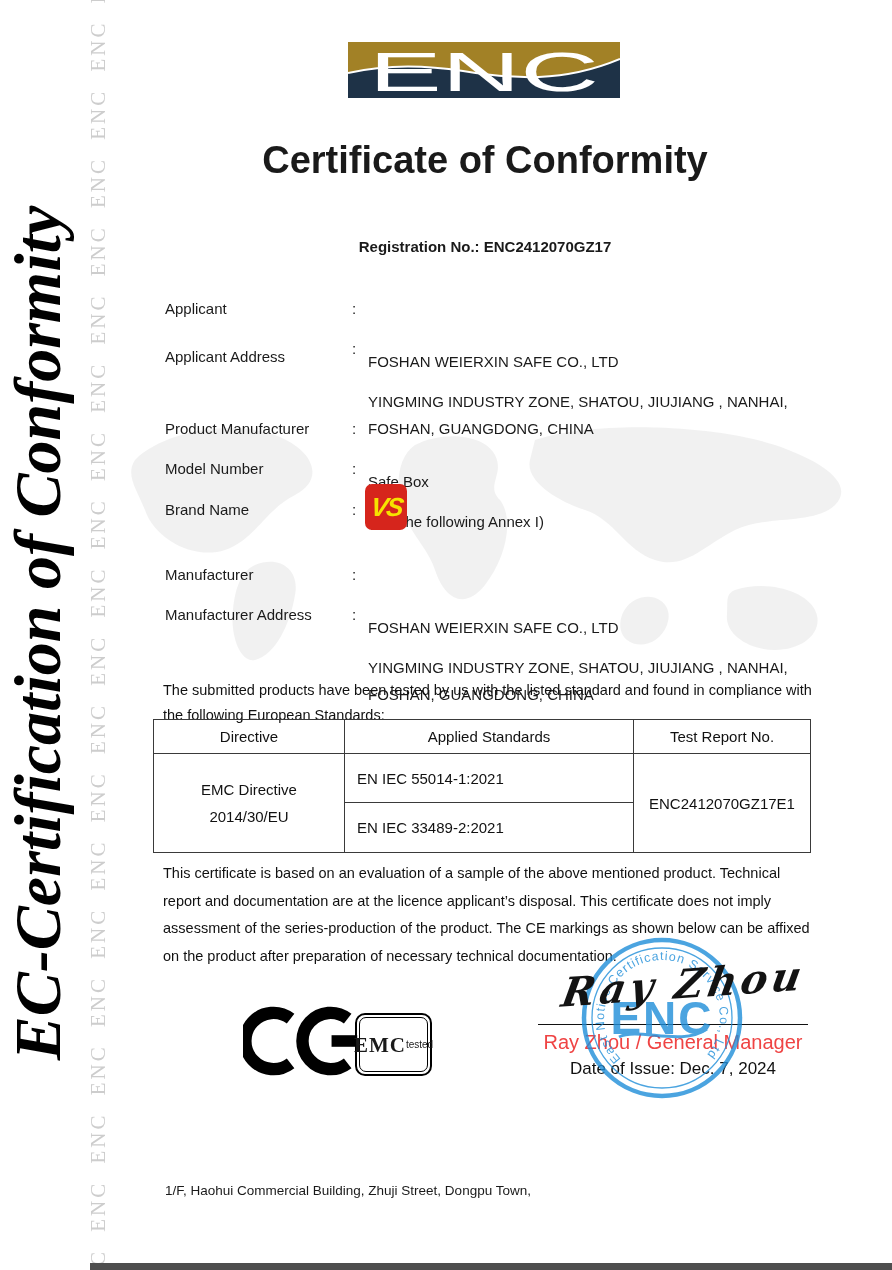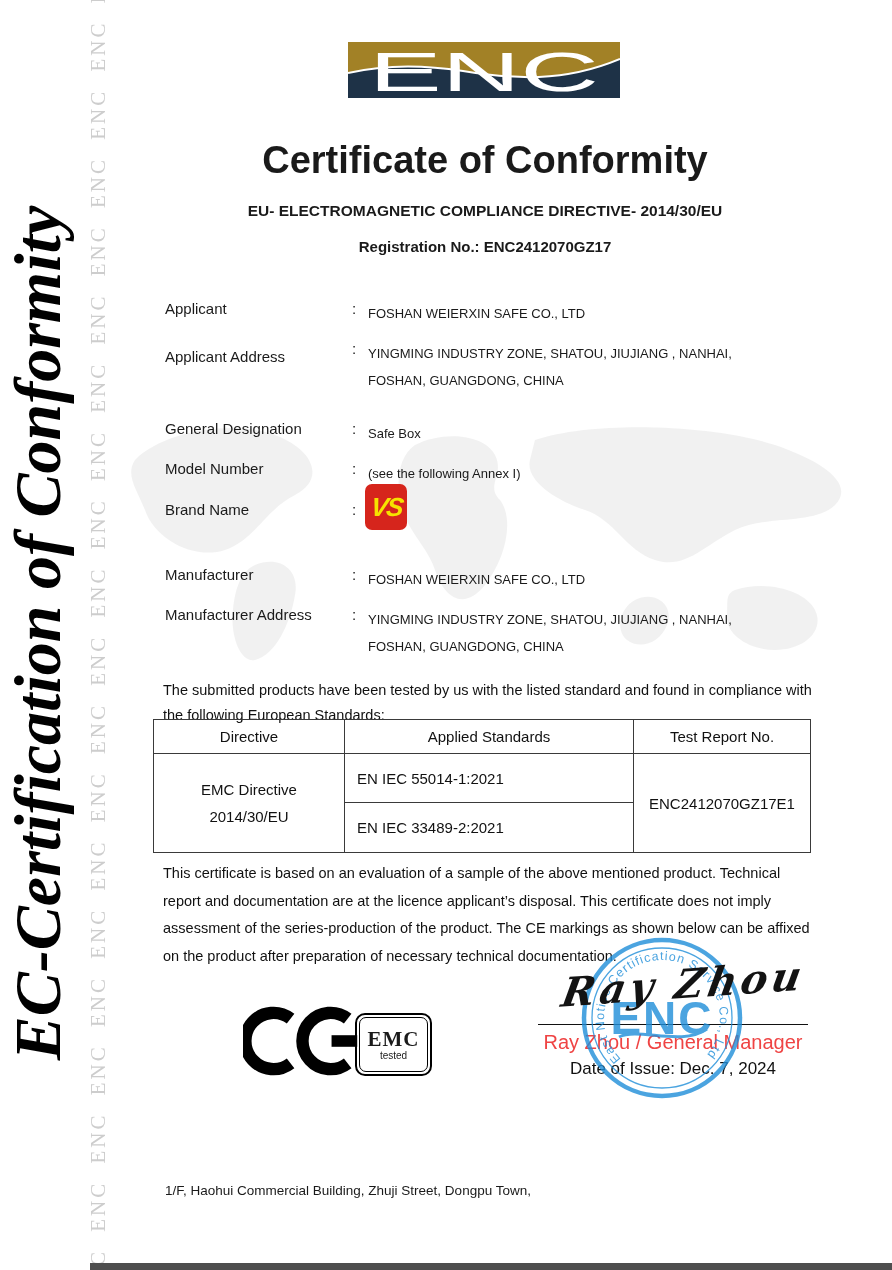--- a/index.html
+++ b/index.html
@@ -22,21 +22,21 @@
     word-spacing:9px;color:#cdcdcd;
   }
   
   .center-band{left:80px;width:810px;text-align:center;}
   .title{top:139px;font-size:38px;font-weight:bold;letter-spacing:0px;}
   .subtitle{top:202px;font-size:15.5px;font-weight:bold;}
   .regno{top:238px;font-size:15px;font-weight:bold;}
   
   .flabel{left:165px;font-size:15px;}
   .fcolon{left:352px;font-size:15px;}
-  .fvalue{left:368px;font-size:13px;line-height:27px;max-width:450px;}
+  .fvalue{left:368px;font-size:15px;line-height:27px;max-width:450px;margin-top:48px;}
   .brand-logo{
     left:365px;top:484px;width:42px;height:46px;background:#d6251c;border-radius:7px;
     display:flex;align-items:center;justify-content:center;
   }
   .brand-logo span{
     font-style:italic;font-weight:bold;font-size:26px;color:#f6e300;
     transform:skewX(-8deg);letter-spacing:-2px;
   }
   .para{font-size:14.5px;color:#111;}
   .intro{left:163px;top:678px;width:656px;line-height:25px;}
@@ -53,21 +53,21 @@
   td.cc{text-align:center;line-height:27px;}
   td.lc{text-align:left;}
   tr.r1{height:49px;} tr.r2{height:50px;}
   
   .emc-box{
     left:355px;top:1013px;width:77px;height:63px;border:2px solid #000;border-radius:10px;
     box-sizing:border-box;
   }
   .emc-inner{
     position:absolute;left:2px;top:2px;right:2px;bottom:2px;border:1px solid #000;
-    border-radius:7px;display:flex;flex-direction:column;align-items:center;justify-content:center;
+    border-radius:7px;display:flex;align-items:center;justify-content:center;
   }
   .emc-title{font-family:"Liberation Serif",serif;font-weight:bold;font-size:21px;letter-spacing:1px;line-height:22px;}
   .emc-sub{font-size:10px;line-height:11px;}
   
   .sig-line{left:538px;top:1024px;width:270px;border-top:1.6px solid #111;height:0;}
   .sig-name{left:528px;top:1031px;width:290px;text-align:center;font-size:20px;color:#ef4444;}
   .sig-date{left:528px;top:1059px;width:290px;text-align:center;font-size:17px;color:#111;}
   .sig-script{
     left:562px;top:960px;font-family:"DejaVu Serif",serif;font-style:italic;font-weight:bold;
     font-size:40px;color:#131313;transform:rotate(-4deg) skewX(-14deg);letter-spacing:4px;
@@ -100,35 +100,34 @@
   </svg>
 
   <svg class="abs" style="left:348px;top:42px;" width="272" height="56" viewBox="0 0 272 56">
     <rect x="0" y="0" width="272" height="56" fill="#a28126"></rect>
     <path d="M0,31 C30,24 65,21 115,29 C165,37 215,41 272,17 L272,56 L0,56 Z" fill="#1e3247"></path>
     <path d="M0,31 C30,24 65,21 115,29 C165,37 215,41 272,17" fill="none" stroke="#ffffff" stroke-width="2"></path>
     <text x="136" y="49" text-anchor="middle" textLength="230" lengthAdjust="spacingAndGlyphs" font-size="56" fill="#ffffff" font-family="Liberation Sans, sans-serif">ENC</text>
   </svg>
 
   <div class="abs center-band title">Certificate of Conformity</div>
-  <div class="abs center-band subtitle">EU- ELECTROMAGNETIC COMPLIANCE DIRECTIVE- 2014/30/EU</div>
   <div class="abs center-band regno">Registration No.: ENC2412070GZ17</div>
 
   <div class="abs flabel" style="top:300px;text-align:center;">Applicant</div>
   <div class="abs fcolon" style="top:300px;">:</div>
   <div class="abs fvalue" style="top:300px;">FOSHAN WEIERXIN SAFE CO., LTD</div>
 
   <div class="abs flabel" style="top:340px;margin-top:8px;">Applicant Address</div>
   <div class="abs fcolon" style="top:340px;">:</div>
   <div class="abs fvalue" style="top:340px;">
     <div>YINGMING INDUSTRY ZONE, SHATOU, JIUJIANG , NANHAI,</div>
     <div>FOSHAN, GUANGDONG, CHINA</div>
   </div>
 
-  <div class="abs flabel" style="top:420px;">General Designation</div>
+  <div class="abs flabel" style="top:420px;">Product Manufacturer</div>
   <div class="abs fcolon" style="top:420px;">:</div>
   <div class="abs fvalue" style="top:420px;">Safe Box</div>
 
   <div class="abs flabel" style="top:460px;">Model Number</div>
   <div class="abs fcolon" style="top:460px;">:</div>
   <div class="abs fvalue" style="top:460px;">(see the following Annex I)</div>
 
   <div class="abs flabel" style="top:501px;">Brand Name</div>
   <div class="abs fcolon" style="top:501px;">:</div>
   <div class="abs brand-logo">

